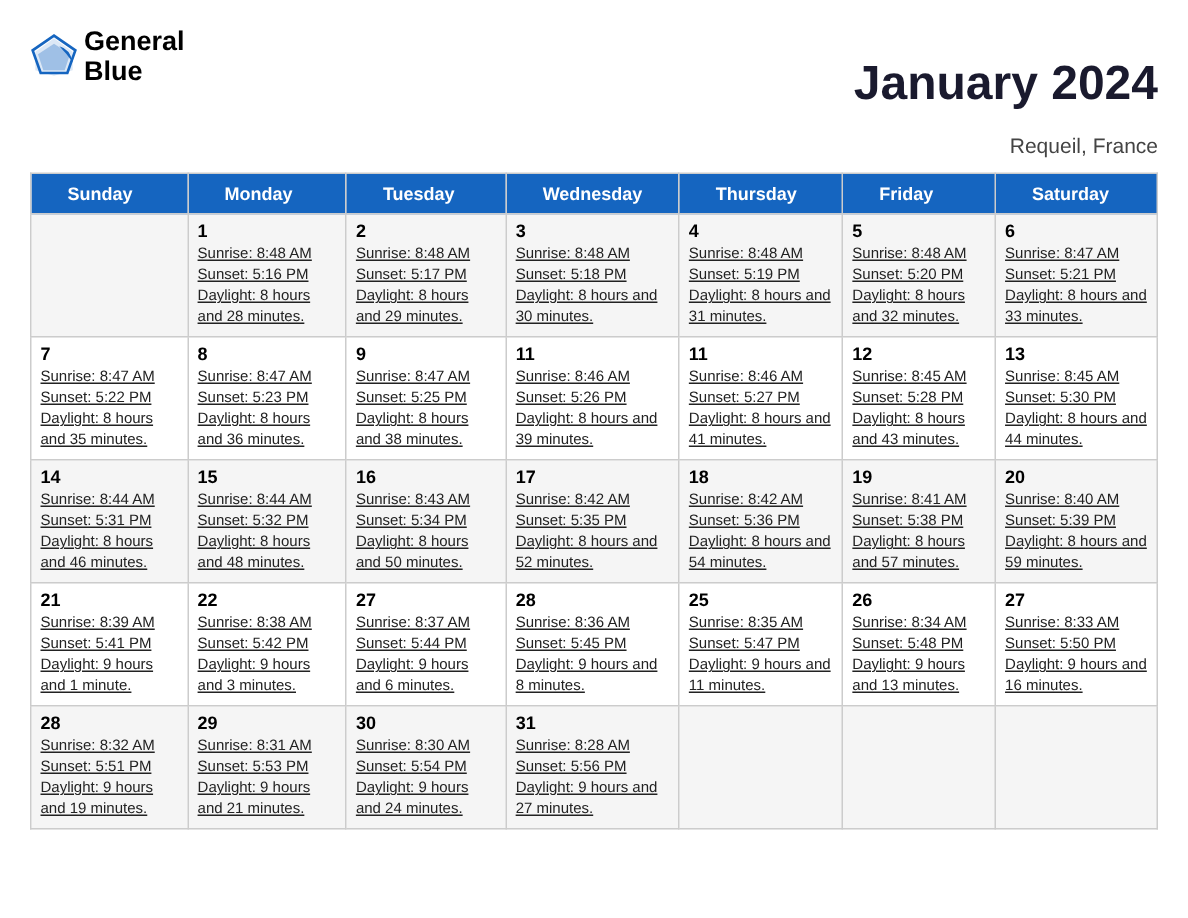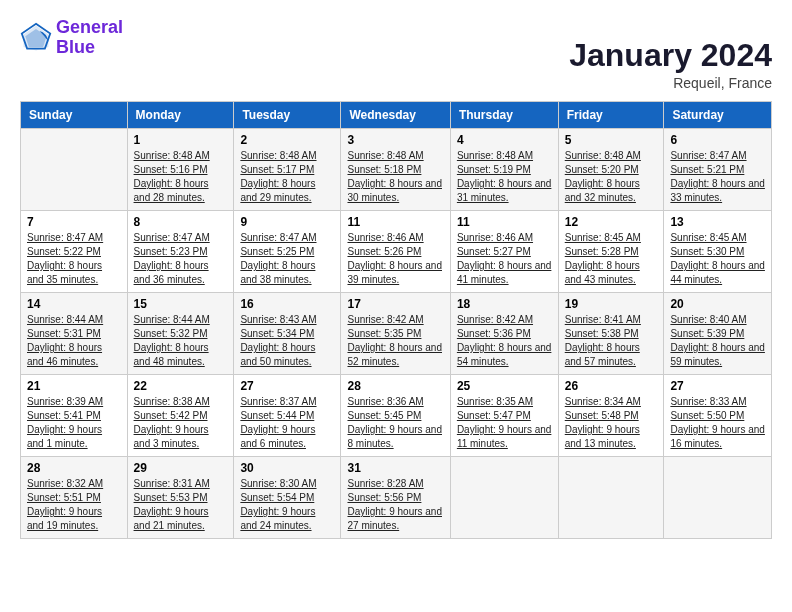--- a/index.html
+++ b/index.html
@@ -23,52 +23,52 @@
       display: flex;
       align-items: center;
     }
     .logo-text {
       font-size: 18px;
       font-weight: bold;
       color: #1a1a2e;
       line-height: 1.1;
     }
     .logo-text span {
-      color: #6d28d9;
+      color: #000000;
     }
     .logo-icon {
       width: 32px;
       height: 32px;
       margin-right: 4px;
     }
     .title-area {
       text-align: right;
     }
     .month-title {
       font-size: 32px;
       font-weight: bold;
       color: #1a1a2e;
       line-height: 1.1;
       margin-top: 20px;
     }
     .location {
       font-size: 14px;
       color: #444;
-      margin-top: 2px;
+      margin-top: 16px;
     }
     table {
       width: 100%;
       border-collapse: collapse;
       font-size: 11px;
     }
     thead tr th {
       background-color: #1565c0;
       color: #fff;
       text-align: left;
-      padding: 6px 8px;
+      padding: 6px 24px;
       font-size: 12px;
       font-weight: bold;
       border: 1px solid #ccc;
     }
     tbody tr td {
       border: 1px solid #ccc;
       vertical-align: top;
       padding: 4px 6px;
       height: 82px;
       width: 113px;

